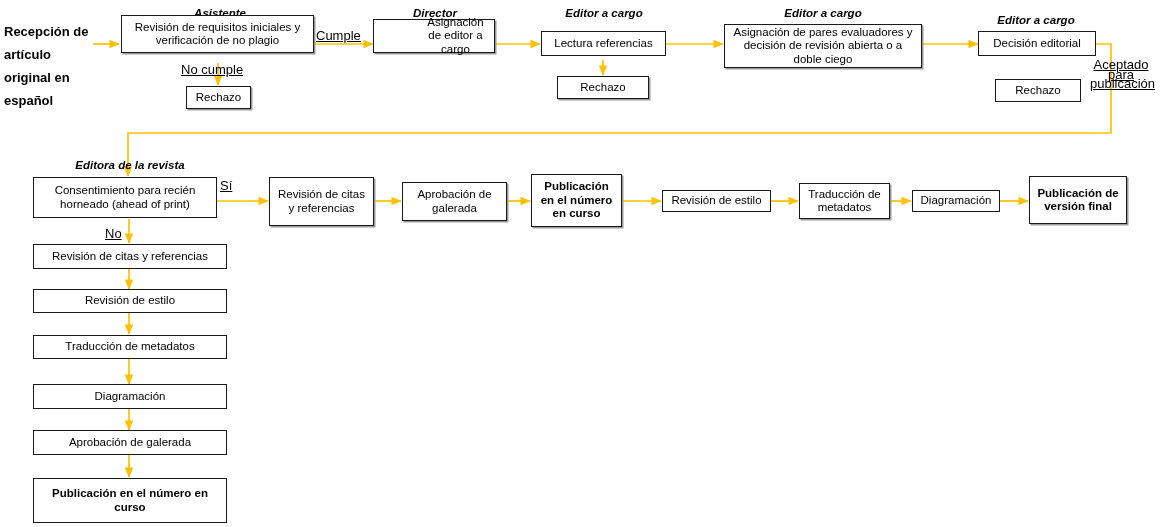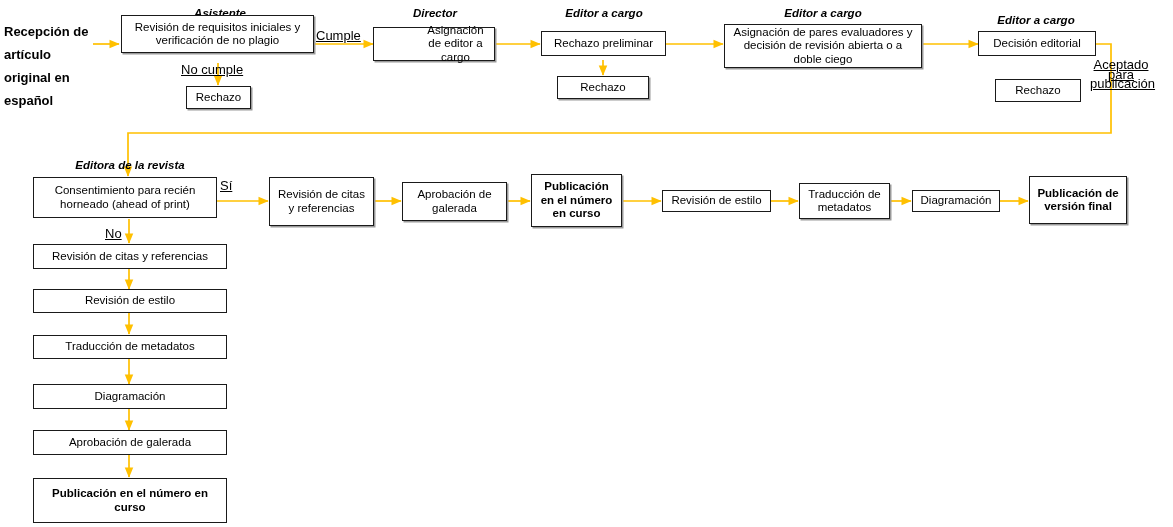--- a/index.html
+++ b/index.html
@@ -108,23 +108,23 @@
   <div class="role" style="left:374px;top:7px;width:122px;">Director</div>
   <div class="role" style="left:541px;top:7px;width:126px;">Editor a cargo</div>
   <div class="role" style="left:760px;top:7px;width:126px;">Editor a cargo</div>
   <div class="role" style="left:976px;top:14px;width:120px;">Editor a cargo</div>
   <div class="role" style="left:40px;top:159px;width:180px;">Editora de la revista</div>
 
   <div class="node" style="left:121px;top:15px;width:193px;height:38px;">Revisión de requisitos iniciales y verificación de no plagio</div>
 
   <div class="node" style="left:186px;top:86px;width:65px;height:23px;">Rechazo</div>
 
-  <div class="node" style="left:373px;top:27px;width:122px;height:34px;padding-left:47px;">Asignación de editor a cargo</div>
+  <div class="node" style="left:373px;top:19px;width:122px;height:34px;padding-left:47px;">Asignación de editor a cargo</div>
 
-  <div class="node flat" style="left:541px;top:31px;width:125px;height:25px;">Rechazo preliminar</div>
+  <div class="node flat" style="left:541px;top:31px;width:125px;height:25px;">Lectura referencias</div>
 
   <div class="node" style="left:557px;top:76px;width:92px;height:23px;">Rechazo</div>
 
   <div class="node" style="left:724px;top:24px;width:198px;height:44px;">Asignación de pares evaluadores y decisión de revisión abierta o a doble ciego</div>
 
   <div class="node flat" style="left:978px;top:31px;width:118px;height:25px;">Decisión editorial</div>
 
   <div class="node flat" style="left:995px;top:79px;width:86px;height:23px;">Rechazo</div>
 
   <div class="edgelabel" style="left:316px;top:31px;">Cumple</div>

